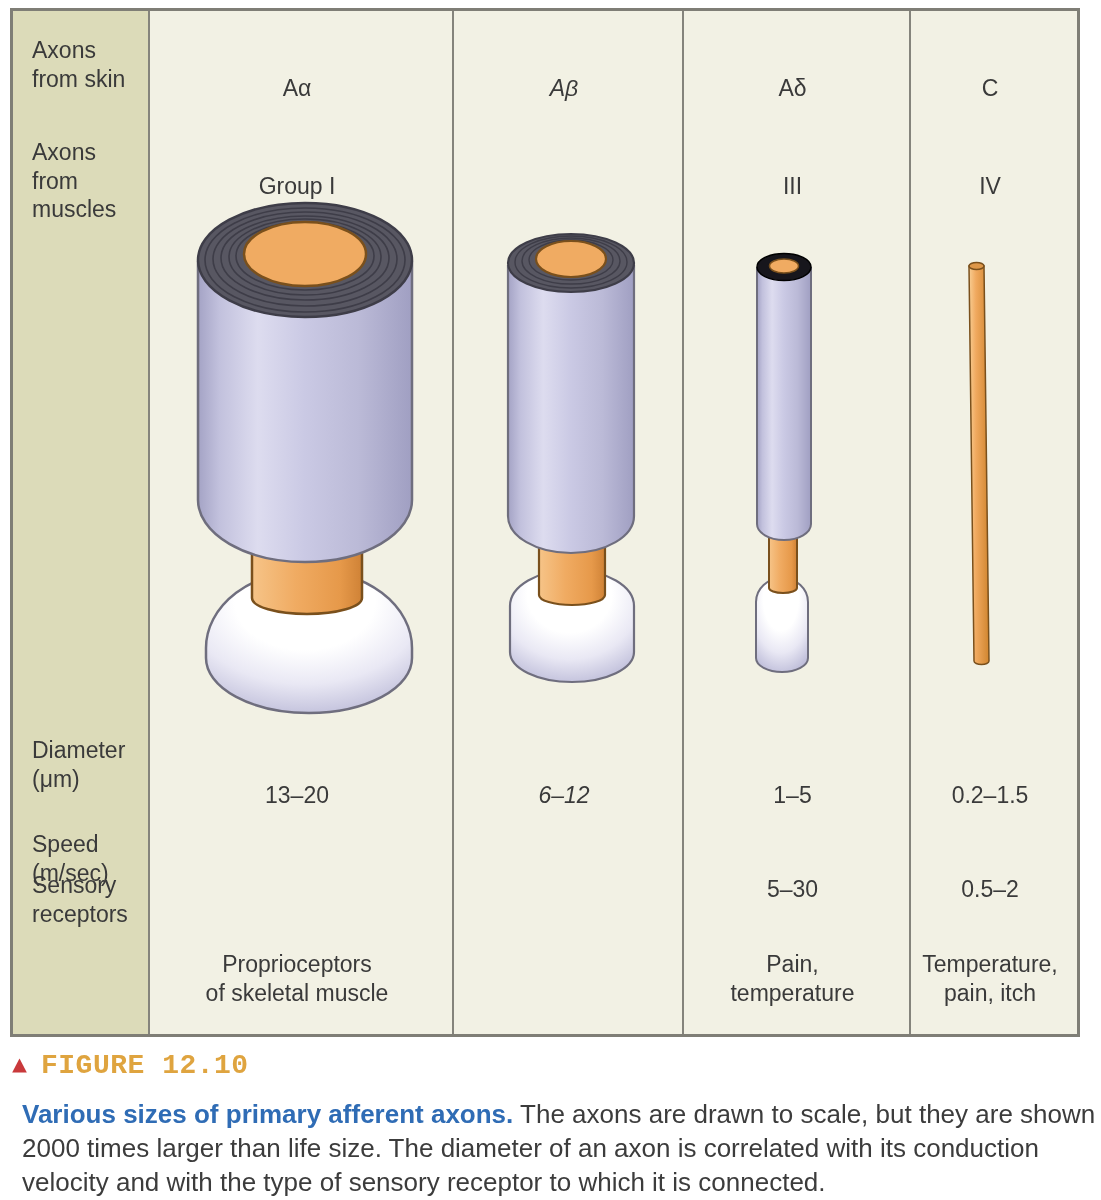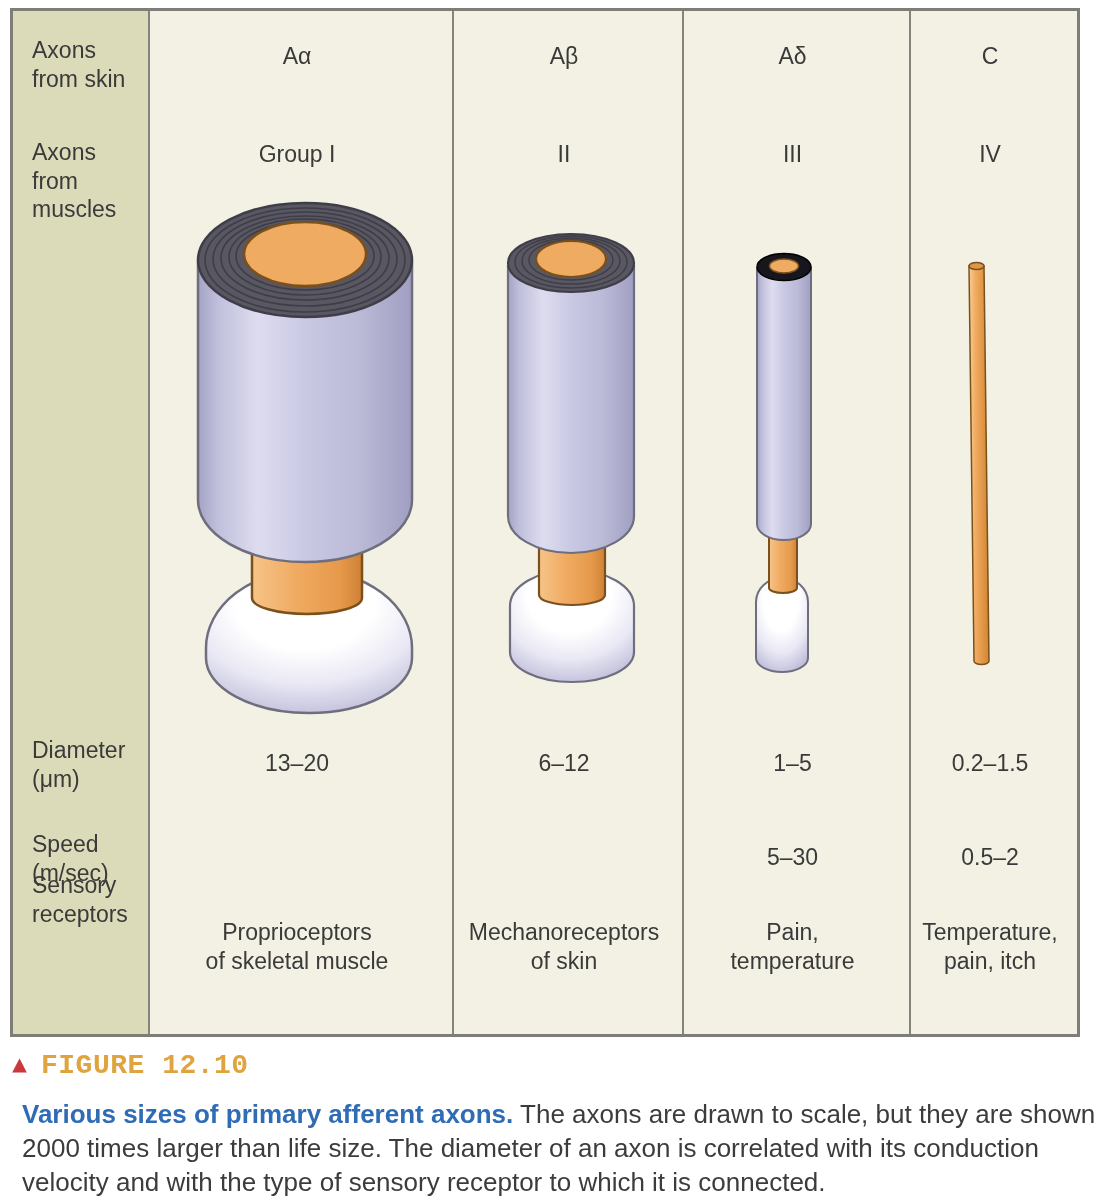--- a/index.html
+++ b/index.html
@@ -28,30 +28,30 @@
   .fig-table{
     position:absolute;left:10px;top:8px;width:1070px;height:1029px;
     border:3px solid var(--table-border);box-sizing:border-box;
     display:flex;flex-direction:row;background:var(--cell-bg);
   }
   .col{position:relative;box-sizing:border-box;background:var(--cell-bg);border-right:2px solid var(--col-border);}
   .col:last-child{border-right:none;}
   .col.labels{background:var(--label-col-bg);}
   .col.c1{width:137px;}
   .col.c2{width:304px;}
-  .col.c3{width:230px;}
+  .col.c3{width:230px;font-style:italic;}
   .col.c4{width:227px;}
   .col.c5{flex:1;}
   .lbl{
     position:absolute;left:19px;right:4px;font-size:23px;line-height:1.24;
     color:var(--text);white-space:pre-line;
   }
   .cc{
     position:absolute;left:0;right:8px;text-align:center;font-size:23px;line-height:1.24;
-    color:var(--text);white-space:pre-line;
+    color:var(--text);white-space:pre-line;margin-top:32px;
   }
   .axon-overlay{position:absolute;left:0;top:0;width:1101px;height:1200px;pointer-events:none;}
   .figure-heading{position:absolute;left:12px;top:1050px;font-size:28px;font-weight:700;font-family:Liberation Mono, monospace;}
   .figure-heading .marker{color:var(--figure-marker);font-size:25px;margin-right:14px;}
   .figure-heading .fig-label{color:var(--figure-label);letter-spacing:0.5px;}
   .caption{
     position:absolute;left:10px;top:1086px;width:1086px;margin:12px;
     font-size:26px;line-height:1.30;color:var(--caption-text);
   }
   .cap-title{color:var(--caption-title);font-weight:700;}
@@ -78,24 +78,21 @@
   <div class="col c2">
     <div class="cc" style="top:31px">Aα</div>
     <div class="cc" style="top:129px">Group I</div>
     <div class="cc" style="top:738px">13–20</div>
     <div class="cc" style="top:907px">Proprioceptors
 of skeletal muscle</div>
   </div>
 
   <div class="col c3">
     <div class="cc" style="top:31px">Aβ</div>
-    <div class="cc" style="top:129px">II</div>
     <div class="cc" style="top:738px">6–12</div>
-    <div class="cc" style="top:907px">Mechanoreceptors
-of skin</div>
   </div>
 
   <div class="col c4">
     <div class="cc" style="top:31px">Aδ</div>
     <div class="cc" style="top:129px">III</div>
     <div class="cc" style="top:738px">1–5</div>
     <div class="cc" style="top:832px">5–30</div>
     <div class="cc" style="top:907px">Pain,
 temperature</div>
   </div>

